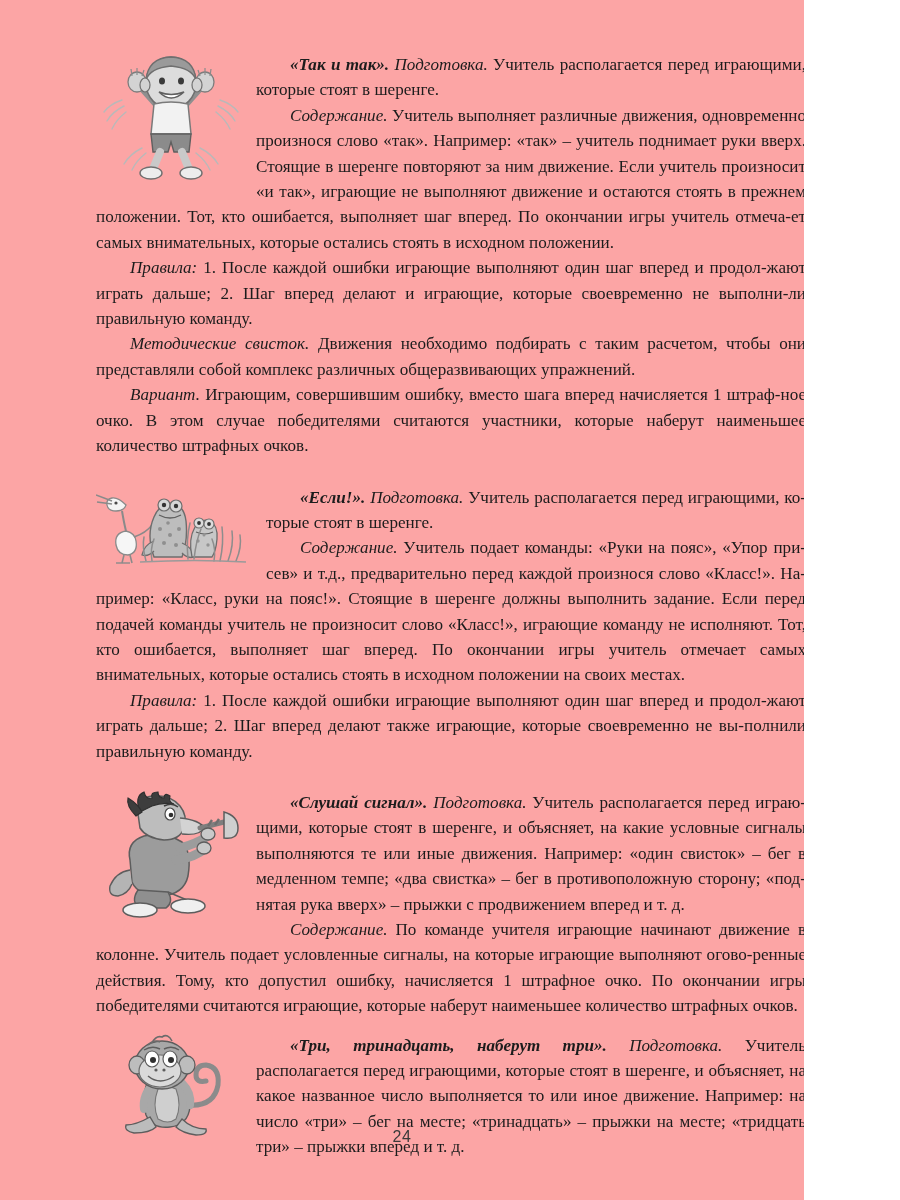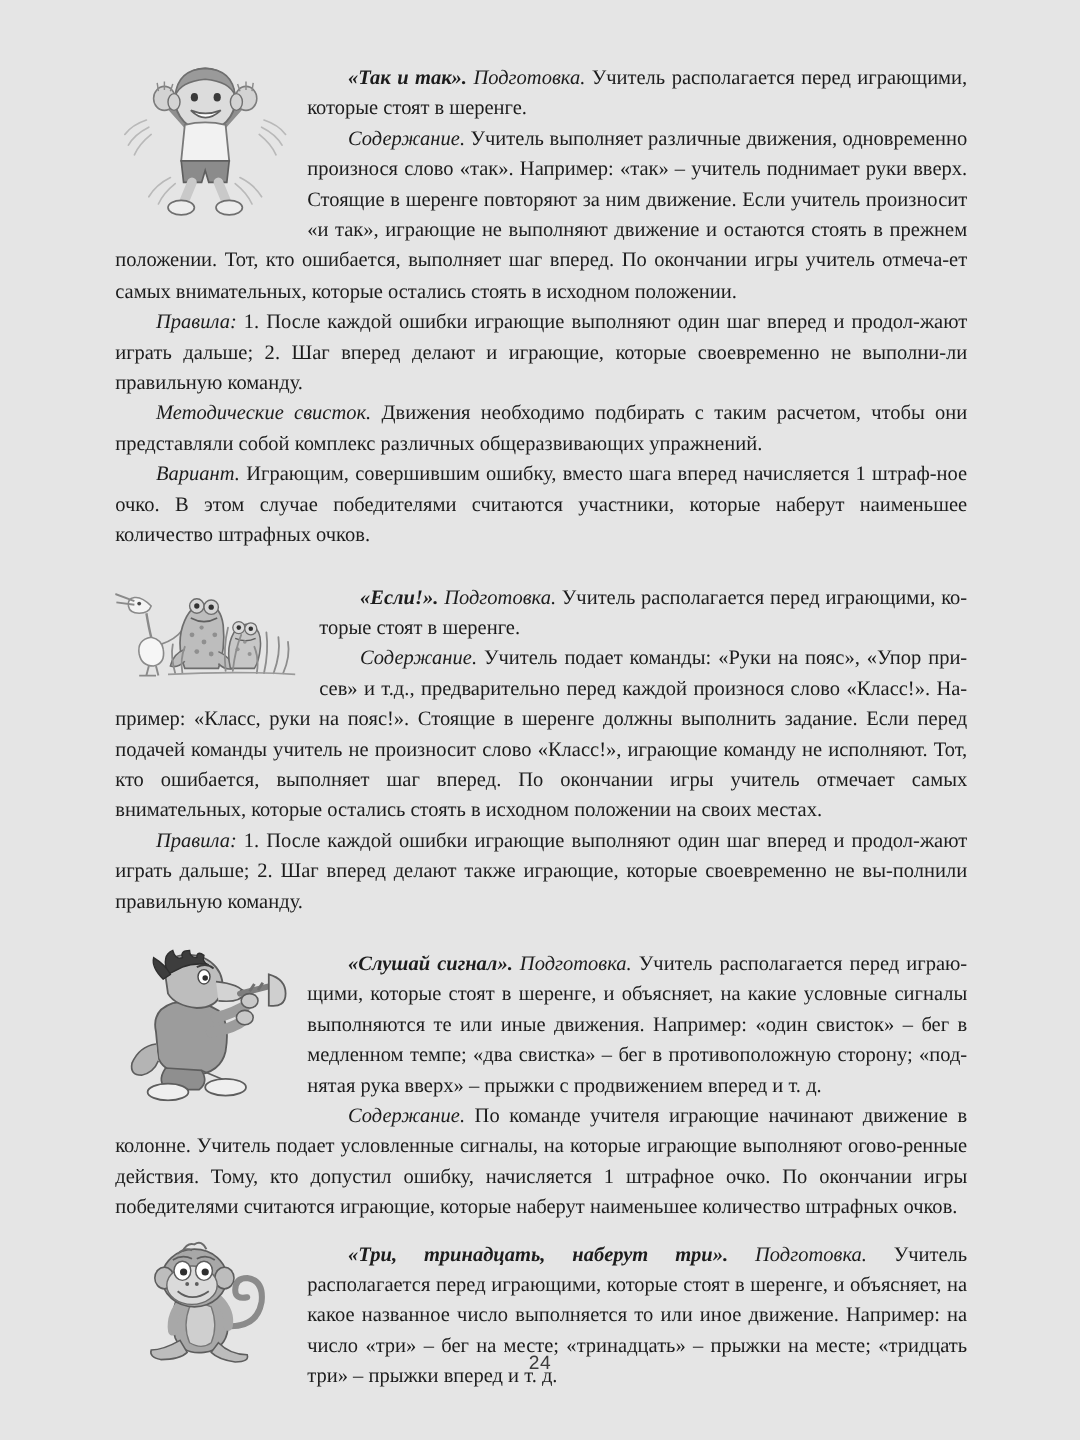--- a/index.html
+++ b/index.html
@@ -3,23 +3,23 @@
 <meta charset="utf-8">
 <title>Page 24</title>
 <style>
   html, body {
     margin: 0;
     padding: 0;
     background: #ffffff;
   }
   .page {
     position: relative;
-    width: 900px;
+    width: 804px;
     height: 1200px;
-    background: #e5e5e5;
+    background: #fca5a5;
     font-family: "Liberation Serif", "DejaVu Serif", serif;
     color: #1a1a1a;
     overflow: hidden;
     box-sizing: border-box;
   }
   .content {
     position: absolute;
     left: 96px;
     top: 52px;
     width: 710px;

